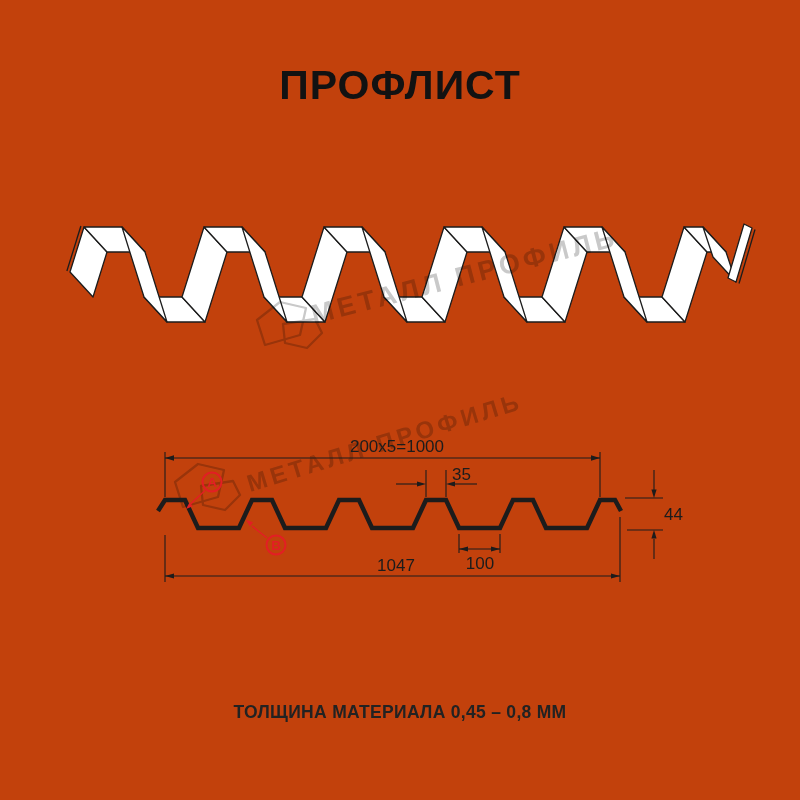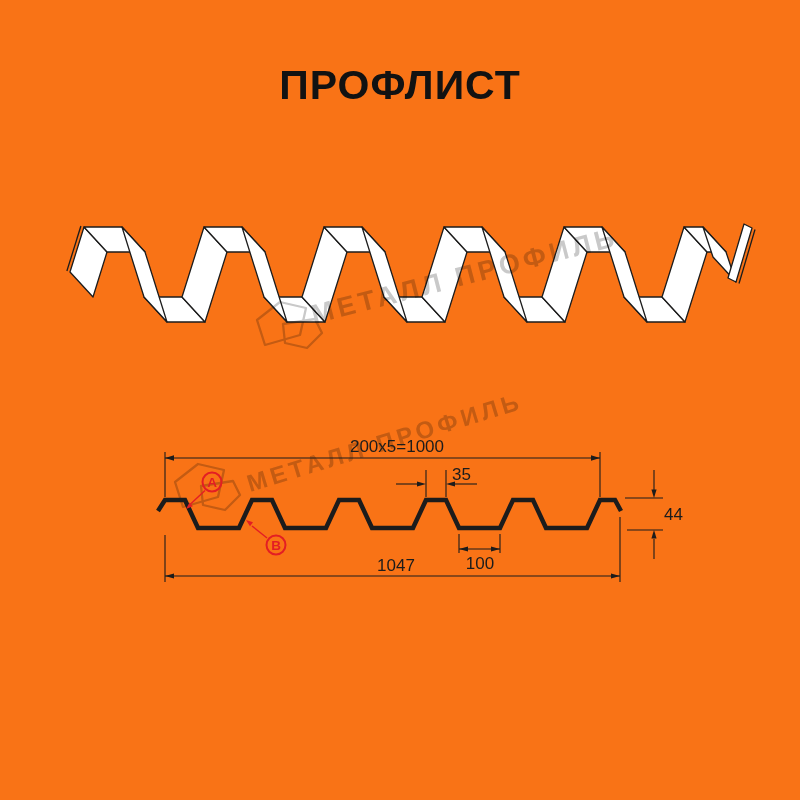--- a/index.html
+++ b/index.html
@@ -1,16 +1,16 @@
 <!DOCTYPE html>
 <html><head>
 <meta charset="utf-8">
 <style>
   html,body{margin:0;padding:0;background:#fff;}
-  .stage{position:relative;width:800px;height:800px;background:#f97316;overflow:hidden;
+  .stage{position:relative;width:800px;height:800px;background:#c2410c;overflow:hidden;
          font-family:"Liberation Sans",sans-serif;}
   .title{position:absolute;left:0;right:0;top:62px;text-align:center;
          font-size:41px;font-weight:800;letter-spacing:1px;color:#121212;}
   .subtitle{position:absolute;left:0;right:0;top:110px;text-align:center;
          font-size:17px;font-weight:600;letter-spacing:.5px;color:#1a1a1a;}
   .footer{position:absolute;left:0;right:0;top:702px;text-align:center;
          font-size:17.5px;font-weight:600;letter-spacing:.3px;color:#222222;}
   svg{position:absolute;left:0;top:0;}
   .face{fill:#ffffff;stroke:#1c1c1c;stroke-width:1.3;stroke-linejoin:round;}
   .edge{stroke:#1c1c1c;stroke-width:1.3;fill:none;}
@@ -150,13 +150,14 @@
       <text class="redtext" x="212" y="486.8">А</text>
     </g>
     <g>
       <line class="redline" x1="267" y1="538" x2="252" y2="526"></line>
       <polygon class="redhead" points="246,520 253,522.3 250,526.3"></polygon>
       <circle class="red" cx="276" cy="545" r="9.5"></circle>
       <text class="redtext" x="276" y="549.8">В</text>
     </g>
   </svg>
 
+  <div class="footer">ТОЛЩИНА МАТЕРИАЛА 0,45 – 0,8 ММ</div>
 </div>
 
 </body></html>

